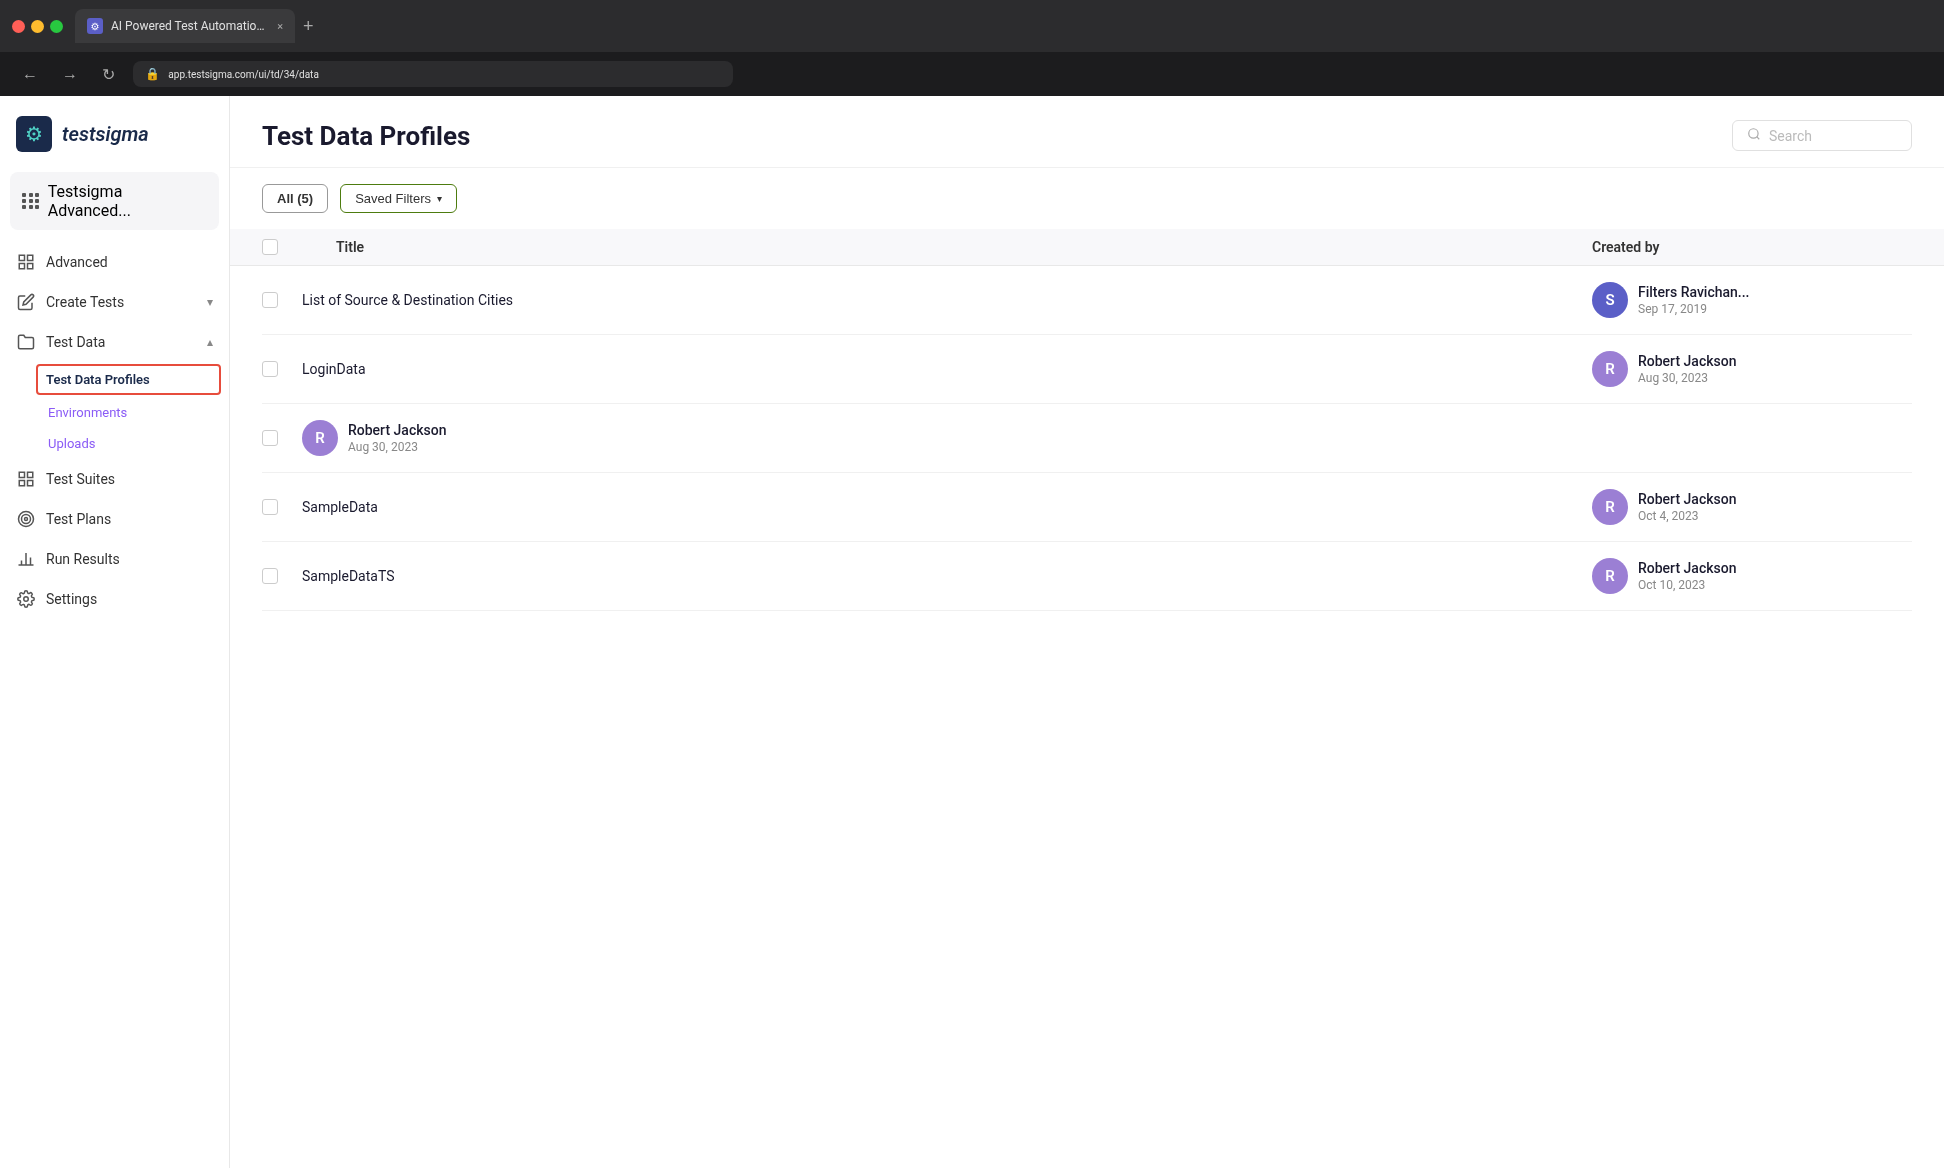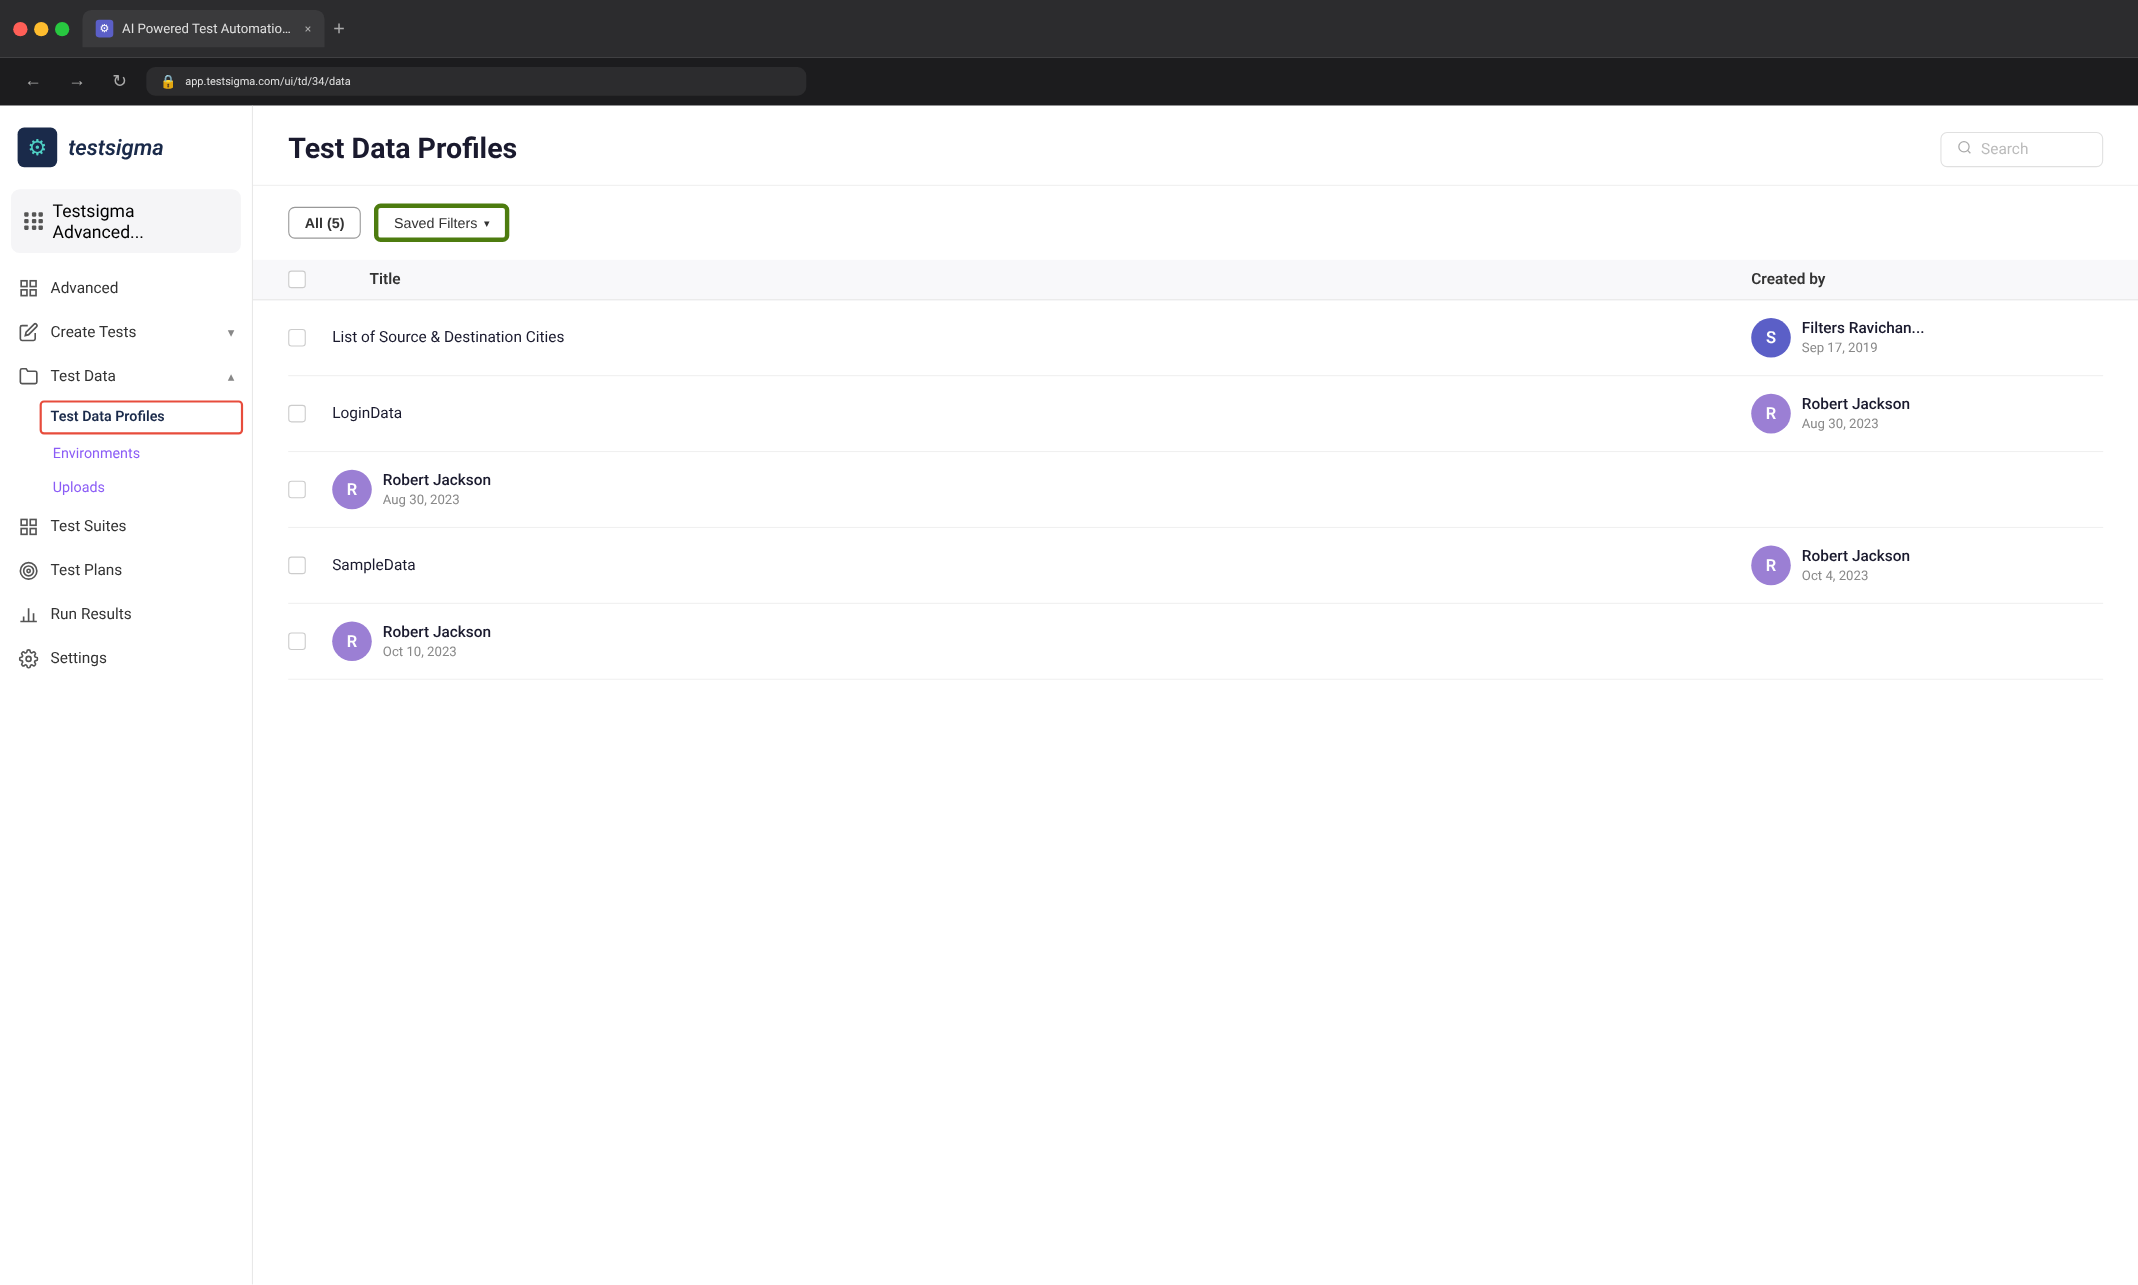--- a/index.html
+++ b/index.html
@@ -47,27 +47,27 @@
     .nav-label { flex: 1; }
     .nav-chevron { font-size: 12px; color: #888; }
 
     .nav-subitem { padding: 8px 16px 8px 48px; font-size: 13px; color: #8b5cf6; cursor: pointer; display: block; }
     .nav-subitem.active { color: #1a2a4a; font-weight: 600; border: 2px solid #e74c3c; border-radius: 4px; margin: 2px 8px 2px 36px; padding: 6px 8px; background: #fff; }
 
     
     .main-content { flex: 1; display: flex; flex-direction: column; overflow: hidden; background: #fff; }
     .main-header { padding: 24px 32px 16px; display: flex; align-items: center; justify-content: space-between; border-bottom: 1px solid #f0f0f0; }
     .page-title { font-size: 26px; font-weight: 700; color: #1a1a2e; }
-    .search-bar { display: flex; align-items: center; gap: 8px; border: 1px solid #e0e0e0; border-radius: 6px; padding: 6px 14px; width: 148px; color: #aaa; font-size: 14px; cursor: text; }
+    .search-bar { display: flex; align-items: center; gap: 8px; border: 1px solid #e0e0e0; border-radius: 6px; padding: 6px 14px; width: 180px; color: #aaa; font-size: 14px; cursor: text; }
     .search-icon-svg { color: #aaa; font-size: 14px; }
 
     .filter-bar { padding: 16px 32px; display: flex; align-items: center; gap: 12px; }
     .filter-btn { border: 1px solid #ccc; border-radius: 6px; padding: 6px 14px; font-size: 13px; cursor: pointer; background: #fff; color: #333; }
     .filter-btn.active { background: #fff; border-color: #999; font-weight: 600; }
-    .saved-filters-btn { display: flex; align-items: center; gap: 6px; border: 4px solid #4d7c0f; border-radius: 6px; padding: 6px 14px; font-size: 13px; cursor: pointer; background: #fff; color: #333; }
+    .saved-filters-btn { display: flex; align-items: center; gap: 6px; border: 1px solid #4d7c0f; border-radius: 6px; padding: 6px 14px; font-size: 13px; cursor: pointer; background: #fff; color: #333; }
 
     
     .data-table { flex: 1; overflow-y: auto; padding: 0 32px; }
     .table-header { display: grid; grid-template-columns: 40px 1fr 320px; padding: 10px 0; border-bottom: 1px solid #e8e8e8; background: #f8f8fa; margin: 0 -32px; padding: 10px 32px; gap: 34px; }
     .table-col-header { font-size: 14px; font-weight: 600; color: #333; }
     .table-row { display: grid; grid-template-columns: 40px 1fr 320px; padding: 16px 0; border-bottom: 1px solid #f0f0f0; align-items: center; }
 
     .checkbox { width: 16px; height: 16px; border: 1.5px solid #ccc; border-radius: 3px; cursor: pointer; display: flex; align-items: center; justify-content: center; background: #fff; }
     .row-title { font-size: 14px; color: #1a1a2e; }
     .creator-cell { display: flex; align-items: center; gap: 10px; }
@@ -291,20 +291,21 @@
           <div class="avatar avatar-purple">R</div>
           <div class="creator-info">
             <span class="creator-name">Robert Jackson</span>
             <span class="creator-date">Oct 4, 2023</span>
           </div>
         </div>
       </div>
 
       <div class="table-row">
         <div class="checkbox"></div>
+        <div class="row-title">SampleDataTS</div>
         <div class="creator-cell">
           <div class="avatar avatar-purple">R</div>
           <div class="creator-info">
             <span class="creator-name">Robert Jackson</span>
             <span class="creator-date">Oct 10, 2023</span>
           </div>
         </div>
       </div>
 
     </div>

